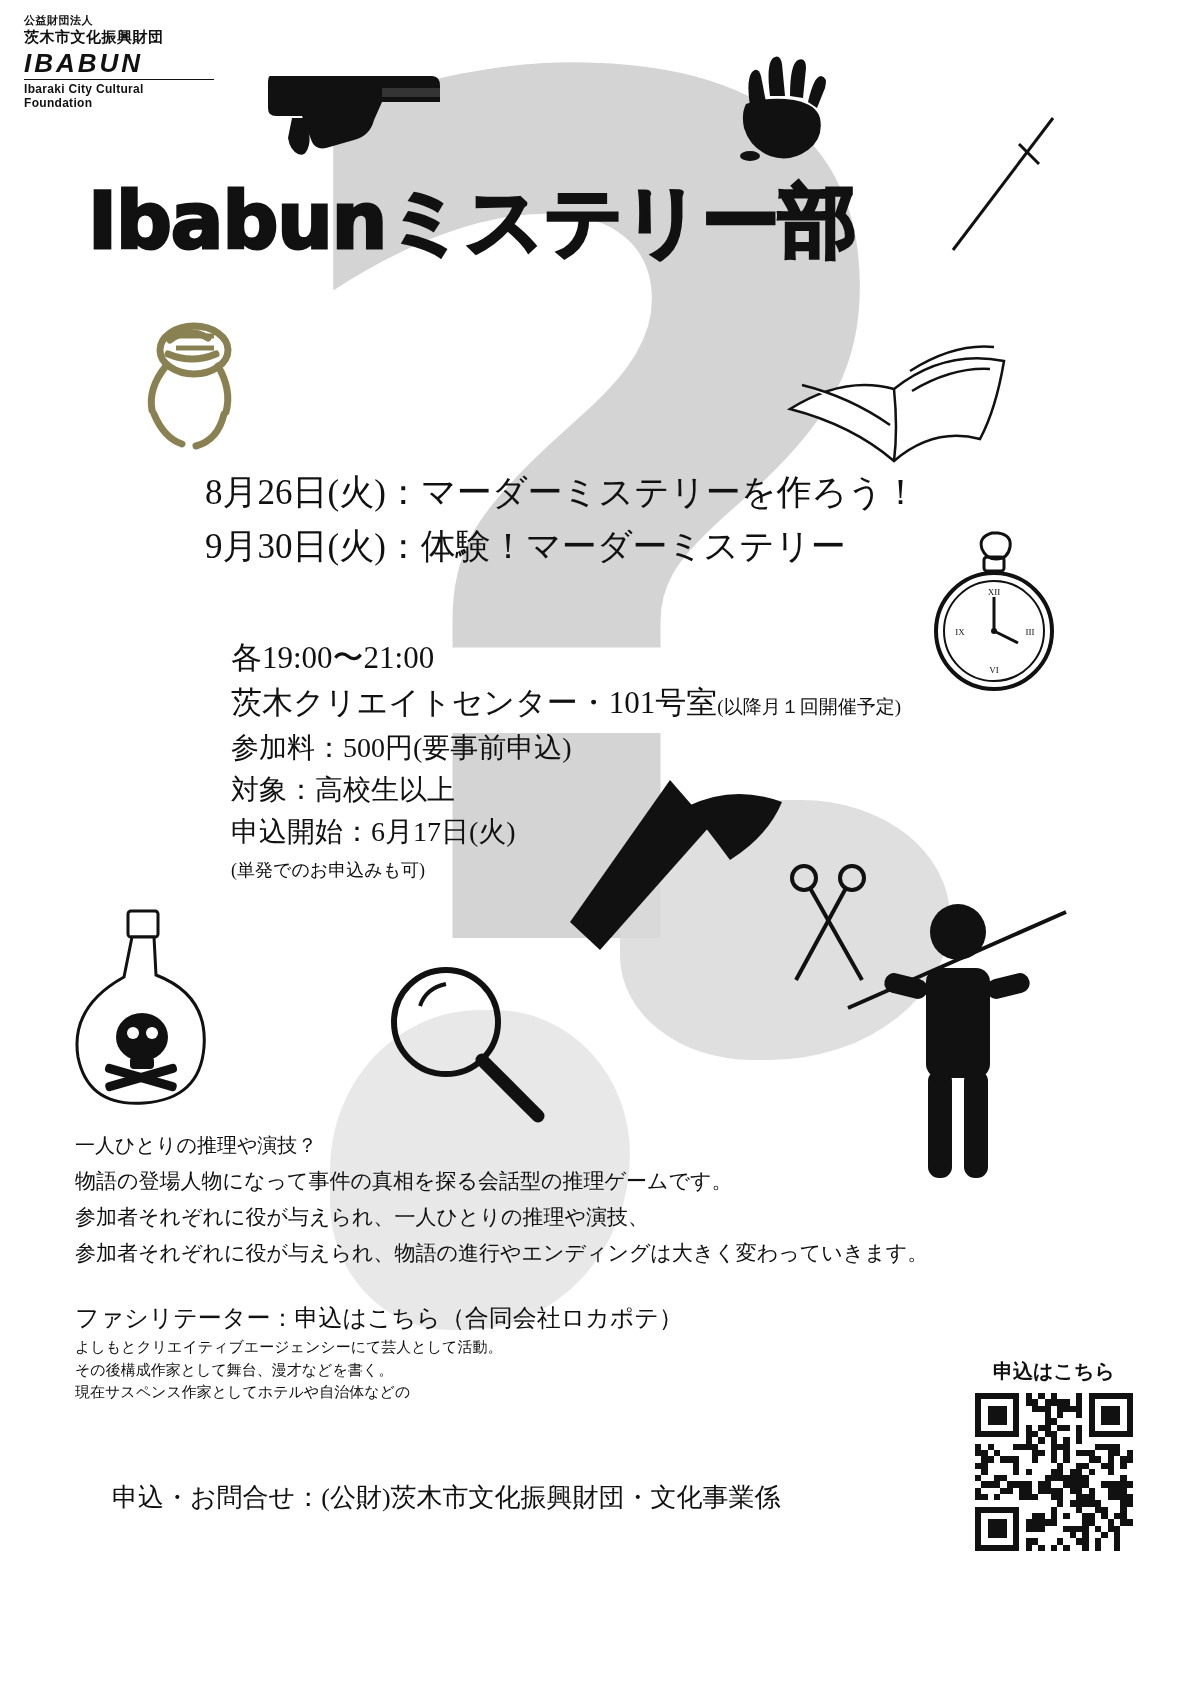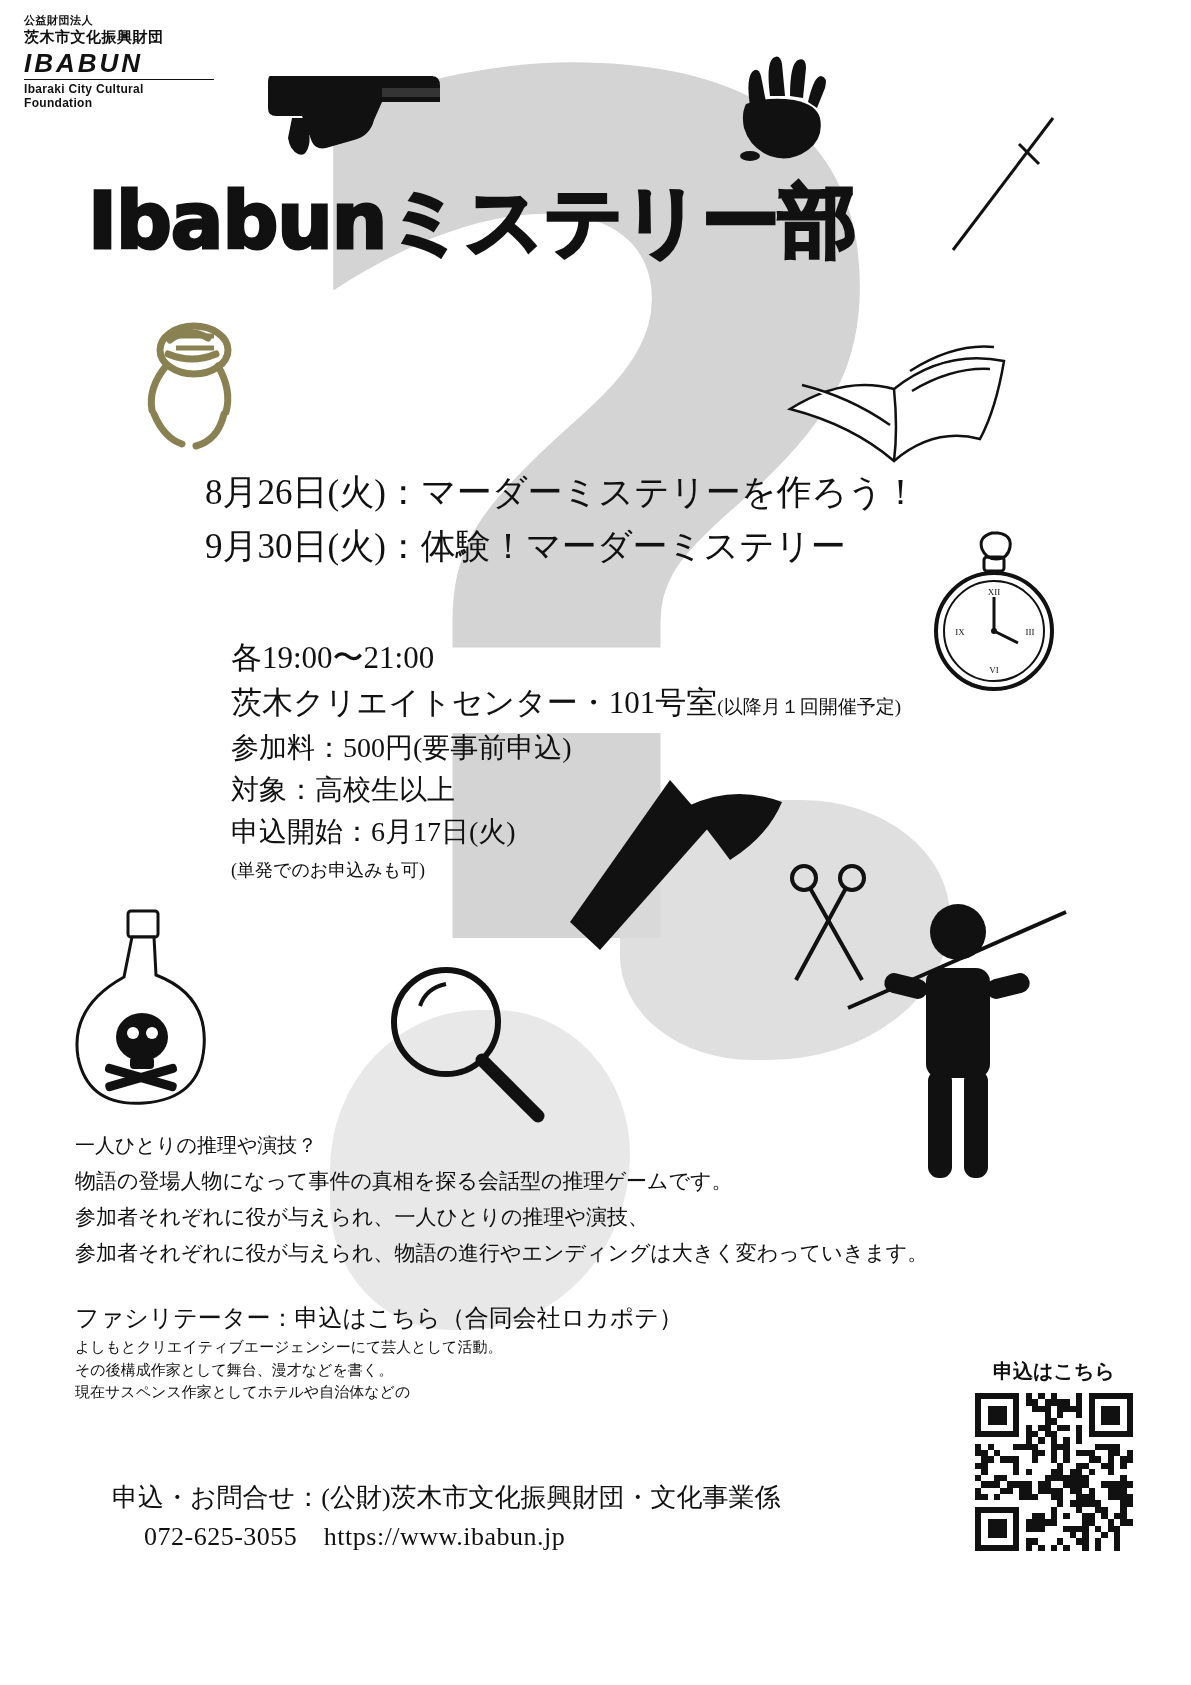--- a/index.html
+++ b/index.html
@@ -386,21 +386,20 @@
 
   <div class="facil">
     <div class="f-title">ファシリテーター：申込はこちら（合同会社ロカポテ）</div>
     <div class="f-line">よしもとクリエイティブエージェンシーにて芸人として活動。</div>
     <div class="f-line">その後構成作家として舞台、漫才などを書く。</div>
     <div class="f-line">現在サスペンス作家としてホテルや自治体などの</div>
   </div>
 
   <div class="contact">
     <div class="c1">申込・お問合せ：(公財)茨木市文化振興財団・文化事業係</div>
-    <div class="c2">072-625-3055　https://www.ibabun.jp</div>
   </div>
 
   <div class="qr-wrap">
     <div class="qr-label">申込はこちら</div>
     <div class="qr-code" id="qr-code">
         <i></i>
         <i></i>
         <i></i>
         <i></i>
         <i></i>

